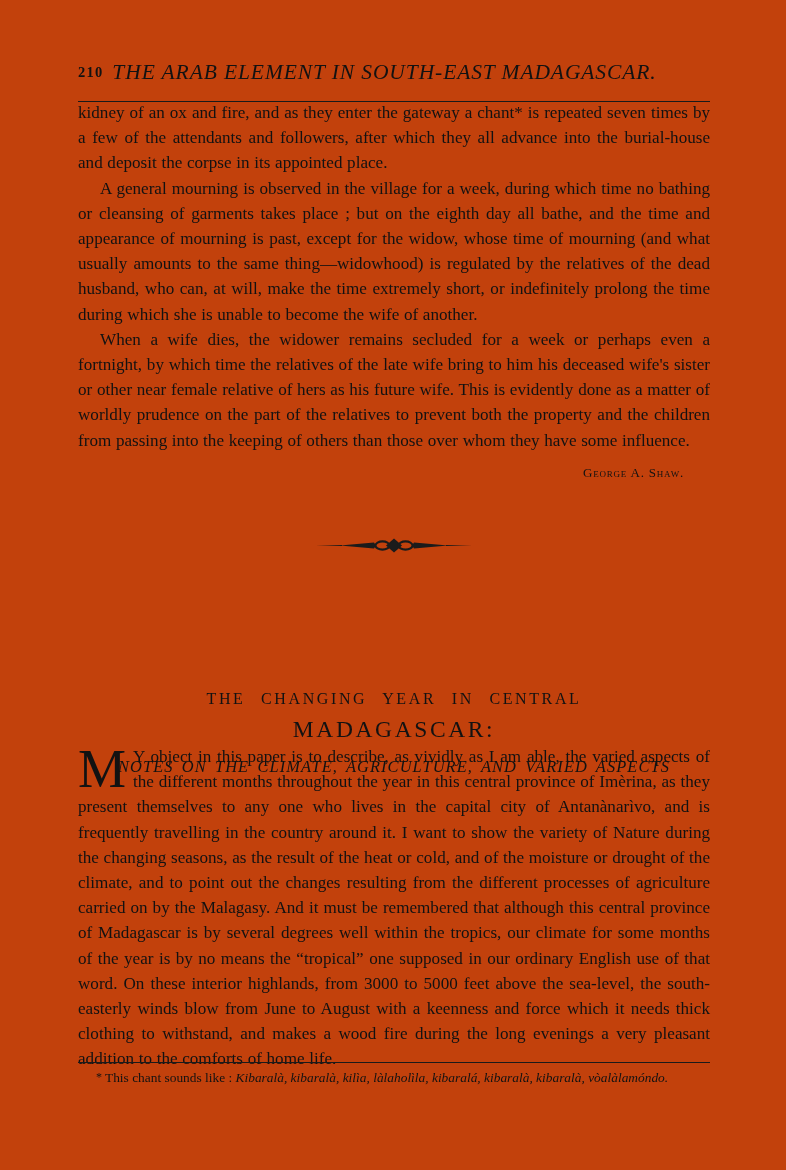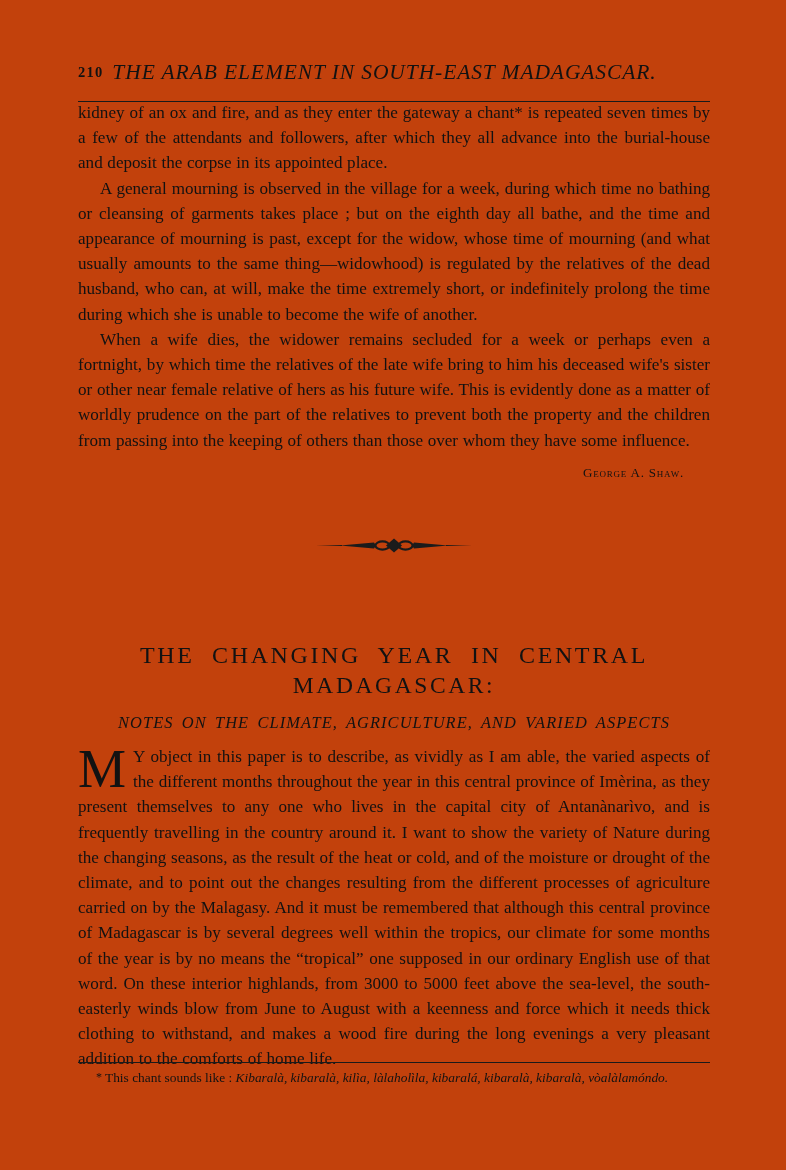--- a/index.html
+++ b/index.html
@@ -102,25 +102,26 @@
 
   
   .article-head {
     position: absolute;
     left: 0;
     top: 640px;
     width: 632px;
     text-align: center;
   }
   .art-title-l1 {
-    font-size: 24px;
+    font-size: 16px;
     letter-spacing: 2.6px;
     word-spacing: 9px;
     line-height: 30px;
     white-space: nowrap;
+    margin-top: 44px;
   }
   .art-title-l2 {
     font-size: 23.5px;
     letter-spacing: 2.6px;
     line-height: 31px;
   }
   .art-subtitle {
     margin-top: 11px;
     font-style: italic;
     font-size: 16.4px;

